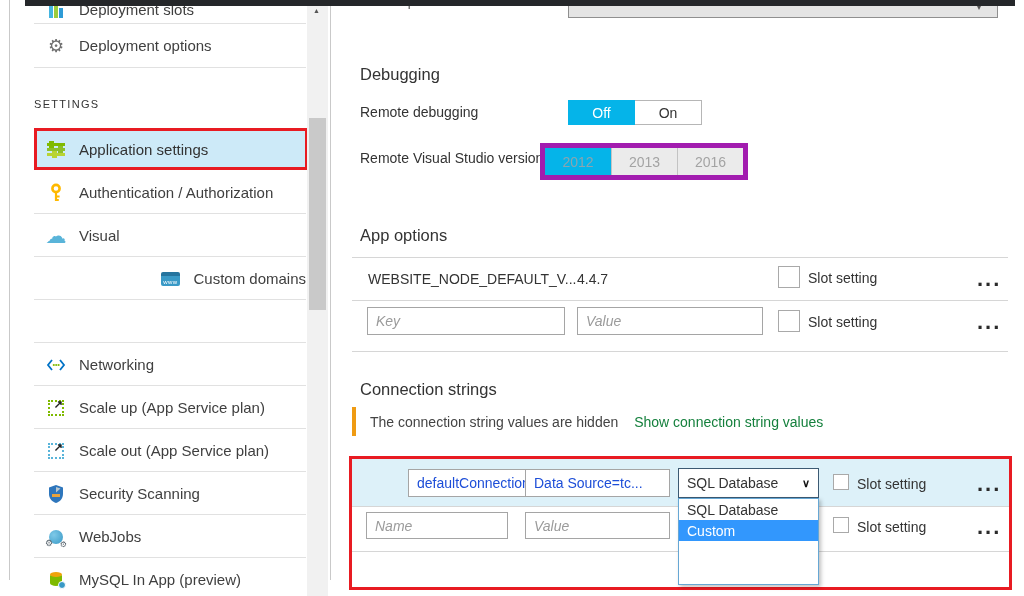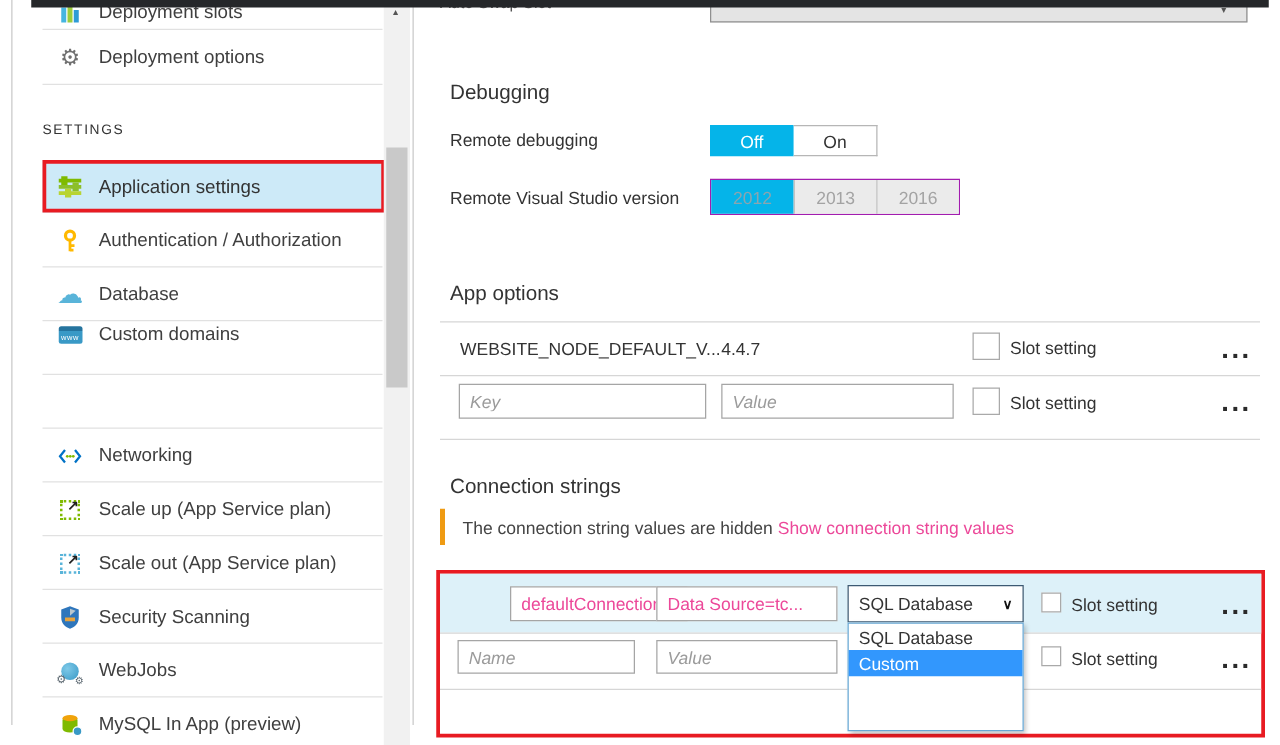--- a/index.html
+++ b/index.html
@@ -89,39 +89,39 @@
   .h1 { font-size:16.5px; color:#333; }
   .lbl14 { font-size:14px; color:#333; white-space:nowrap; }
   .hdiv { position:absolute; left:352px; width:656px; height:1px; background:#d6d6d6; }
 
   .toggle { left:568px; top:100px; display:flex; }
   .tg-btn { width:67px; height:25px; display:flex; align-items:center; justify-content:center;
             font-size:14px; cursor:pointer; }
   .tg-on-state { background:#05b4e9; color:#fff; }
   .tg-off-state { background:#fff; color:#333; border:1px solid #b6b6b6; border-left:none; }
 
-  .vs-group { left:568px; top:143px; display:flex; border:1px solid #a21caf; }
+  .vs-group { left:540px; top:143px; display:flex; border:5px solid #a21caf; }
   .vs-btn { width:66px; height:27px; display:flex; align-items:center; justify-content:center;
             font-size:14px; background:#ebebeb; color:#a3a3a3; border-left:1px solid #c3c3c3; }
   .vs-btn:first-child { border-left:none; }
   .vs-btn.sel { background:#05b4e9; color:#8aa5b0; }
 
   .cb { position:absolute; background:#fff; border:1px solid #a9a9a9; cursor:pointer; }
   .cb22 { width:22px; height:22px; }
   .cb16 { width:16px; height:16px; }
   .dots { position:absolute; font-size:22px; font-weight:bold; color:#2a2a2a;
           letter-spacing:2px; line-height:14px; cursor:pointer; }
 
   .tinput { position:absolute; border:1px solid #a5a5a5; background:#fff; font-size:14px;
-            color:#ec4899; padding:0 8px; font-family:"Liberation Sans",sans-serif; }
+            color:#1d4ed8; padding:0 8px; font-family:"Liberation Sans",sans-serif; }
   .tinput::placeholder { color:#9b9b9b; font-style:italic; opacity:1; }
 
   .notice-bar { left:352px; top:407px; width:4px; height:29px; background:#ef9b13; }
   .notice-text { left:370px; top:414px; font-size:14px; color:#444; white-space:nowrap; }
-  .link { color:#ec4899; cursor:pointer; }
+  .link { color:#15803d; cursor:pointer;margin-left:12px; }
 
   .redbox { left:349px; top:456px; width:663px; height:134px; border:3px solid #e81b22; z-index:15; }
   .conn-row1-bg { left:352px; top:459px; width:657px; height:47px; background:#ddf1f9; z-index:16; }
   .conn-div { position:absolute; background:#d6d6d6; height:1px; z-index:16; }
 
   .select-box { left:678px; top:468px; width:141px; height:30px; background:#fff;
                 border:1px solid #3c5a73; z-index:18; display:flex; align-items:center;
                 padding:0 8px; font-size:14px; cursor:pointer; }
   .select-box .chev { margin-left:auto; font-size:11px; font-weight:bold; color:#111; }
   .dd-list { left:678px; top:498px; width:141px; height:87px; background:#fff;
@@ -184,25 +184,25 @@
       </svg>
     </span>
     <span class="lbl">Authentication / Authorization</span>
   </div>
   <div class="sb-div" style="top:213px;"></div>
 
   <div class="sb-item" style="top:214px;">
     <span class="icn">
         <span class="i-glyph-cloud">☁</span>
       </span>
-    <span class="lbl">Database</span>
+    <span class="lbl">Visual</span>
   </div>
   <div class="sb-div" style="top:256px;"></div>
 
-  <div class="sb-item" style="top:246px;">
+  <div class="sb-item" style="top:257px;justify-content:flex-end;">
     <span class="icn">
       <span class="i-www">
           <span>www</span>
         </span>
     </span>
     <span class="lbl">Custom domains</span>
   </div>
   <div class="sb-div" style="top:299px;"></div>
 
   <div class="sb-div" style="top:342px;"></div>

